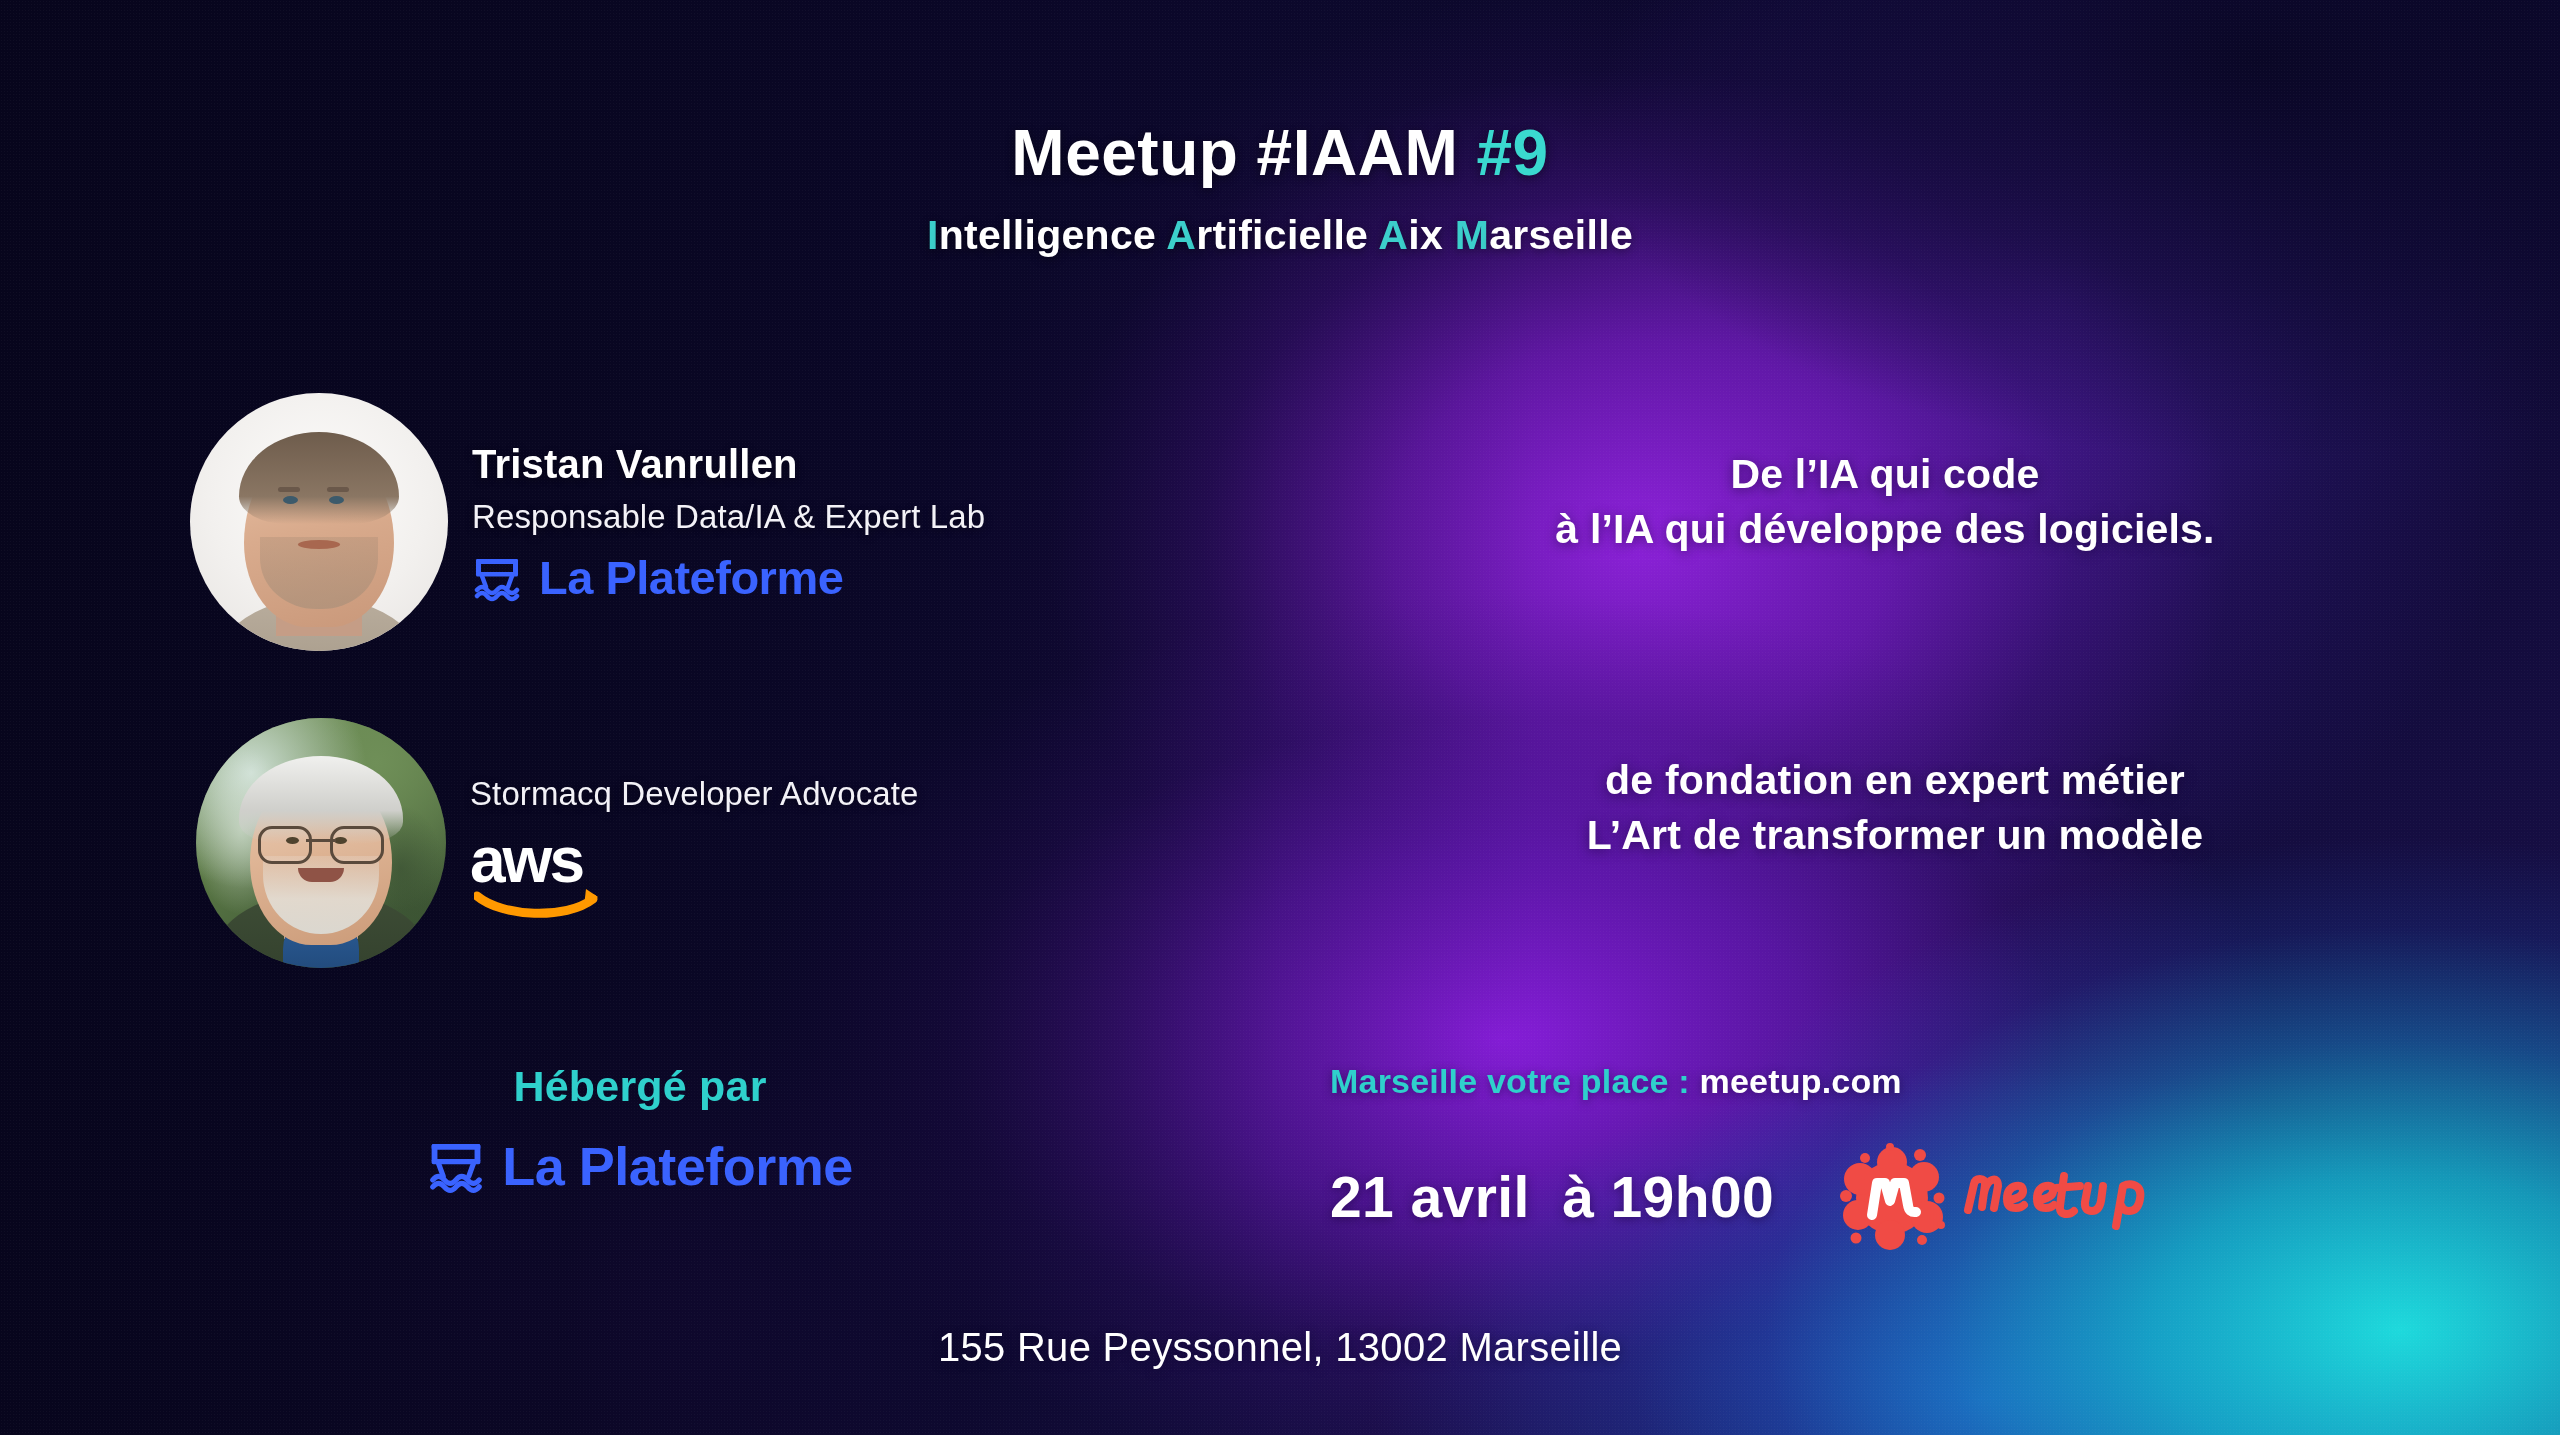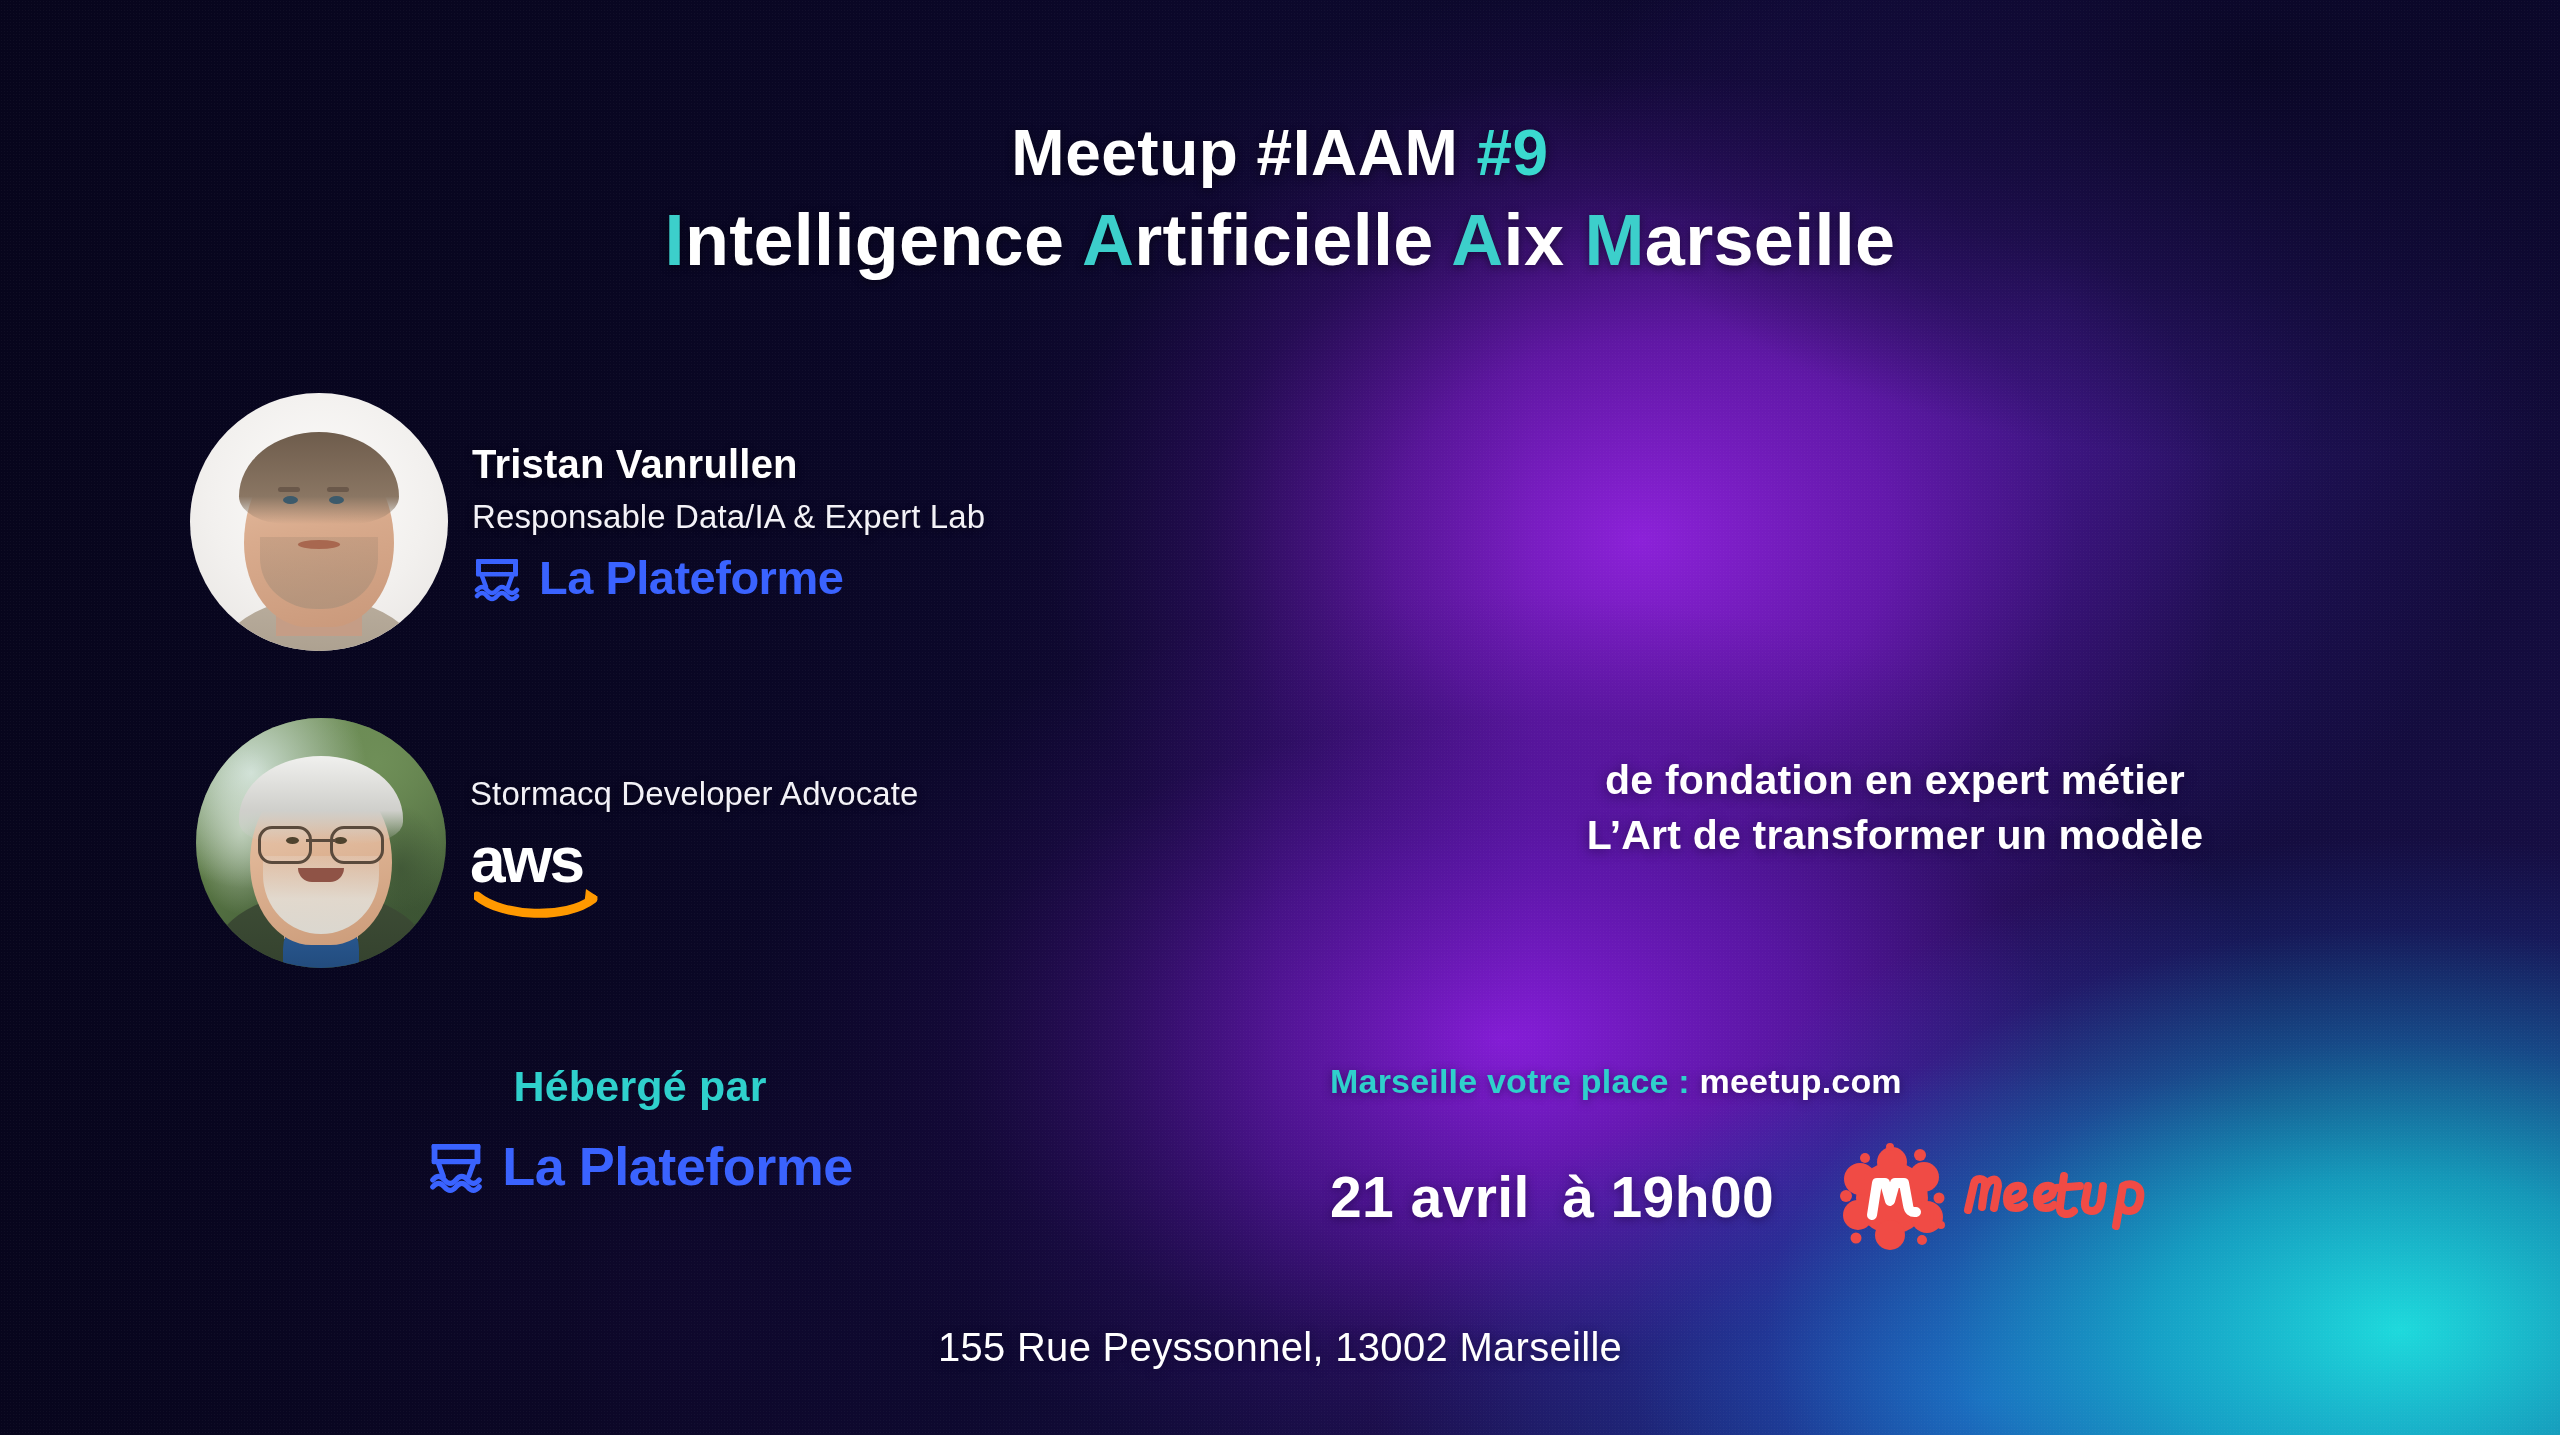--- a/index.html
+++ b/index.html
@@ -119,26 +119,26 @@
   }
   .title-line1 {
     font-size: 64px;
     font-weight: bold;
     color: #ffffff;
     letter-spacing: 0.5px;
     line-height: 1.12;
     text-shadow: 0 2px 10px rgba(0,0,0,0.45);
   }
   .title-line2 {
-    font-size: 72px;
+    font-size: 41px;
     font-weight: bold;
     color: #ffffff;
     letter-spacing: 0.3px;
     line-height: 1.12;
-    margin-top: 10px;
+    margin-top: 23px;
     text-shadow: 0 2px 10px rgba(0,0,0,0.45);
   }
   .accent-teal { color: #3ccfcb; }
   .accent-teal-bright { color: #3ad9cf; }
 
   
   .speaker {
     position: absolute;
     display: flex;
     align-items: center;
@@ -550,20 +550,24 @@
             <div class="aws-word">aws</div>
             <svg class="aws-smile" width="128" height="34" viewBox="0 0 128 34">
               <path d="M3 9 C28 30, 92 33, 119 12" fill="none" stroke="#ff9900" stroke-width="9" stroke-linecap="round"></path>
               <path d="M112 2 L124 10 L110 19 Z" fill="#ff9900"></path>
             </svg>
           </div>
         </div>
       </div>
     </div>
 
+    <div class="talk talk-1">
+      <div>De l’IA qui code</div>
+      <div>à l’IA qui développe des logiciels.</div>
+    </div>
 
     <div class="talk talk-2">
       <div>de fondation en expert métier</div>
       <div>L’Art de transformer un modèle</div>
     </div>
 
     <div class="host-block">
       <div class="host-label">Hébergé par</div>
       <div class="host-logo-wrap">
         <div class="lp-logo host">

